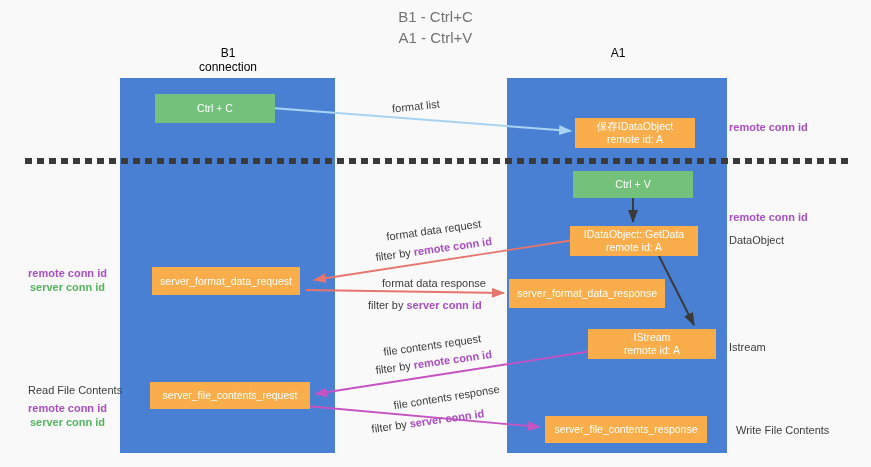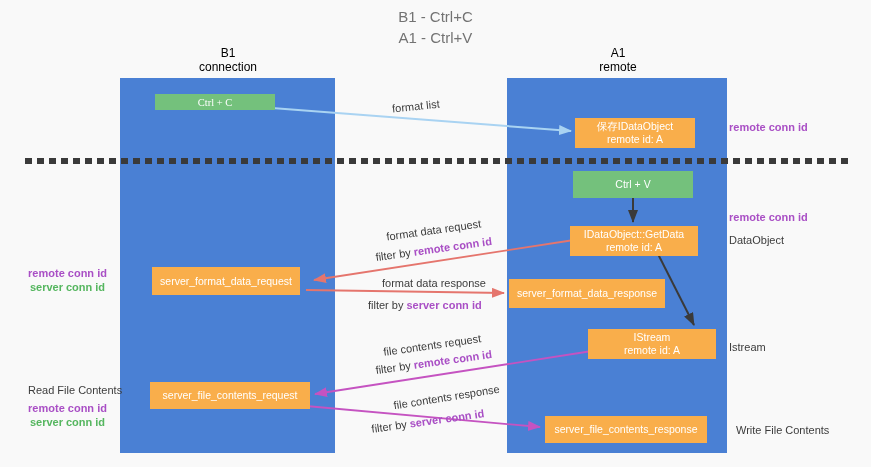--- a/index.html
+++ b/index.html
@@ -54,21 +54,20 @@
     <div>B1 - Ctrl+C</div>
     <div>A1 - Ctrl+V</div>
   </div>
 
   <div class="col-header" style="left:168px;top:46px;">
     <div>B1</div>
     <div>connection</div>
   </div>
   <div class="col-header" style="left:558px;top:46px;">
     <div>A1</div>
-    <div>remote</div>
   </div>
 
   <div class="col" style="left:120px;width:215px;"></div>
   <div class="col" style="left:507px;width:220px;"></div>
 
   <div class="divider"></div>
 
   <svg class="arrows" width="871" height="467">
     <defs>
       <marker id="ah-blue" markerWidth="14" markerHeight="12" refX="12" refY="5" orient="auto" markerUnits="userSpaceOnUse">
@@ -86,21 +85,21 @@
     </defs>
     <line x1="272" y1="108" x2="571" y2="131" stroke="#a9d3f2" stroke-width="2" marker-end="url(#ah-blue)"></line>
     <line x1="633" y1="196" x2="633" y2="222" stroke="#3a3a3a" stroke-width="2" marker-end="url(#ah-black)"></line>
     <line x1="658" y1="254" x2="694" y2="325" stroke="#3a3a3a" stroke-width="2" marker-end="url(#ah-black)"></line>
     <line x1="574" y1="240" x2="314" y2="280" stroke="#e5756d" stroke-width="1.8" marker-end="url(#ah-red)"></line>
     <line x1="306" y1="290" x2="504" y2="293" stroke="#e5756d" stroke-width="1.8" marker-end="url(#ah-red)"></line>
     <line x1="592" y1="351" x2="315" y2="394" stroke="#c553c1" stroke-width="1.8" marker-end="url(#ah-magenta)"></line>
     <line x1="306" y1="406" x2="540" y2="427" stroke="#c553c1" stroke-width="1.8" marker-end="url(#ah-magenta)"></line>
   </svg>
 
-  <div class="node green" style="left:155px;top:94px;width:120px;height:16px;font-family:Liberation Serif, serif;">
+  <div class="node green" style="left:155px;top:94px;width:120px;height:29px;">
     <div>Ctrl + C</div>
   </div>
 
   <div class="node orange" style="left:575px;top:118px;width:120px;height:30px;">
     <div>保存IDataObject</div>
     <div>remote id: A</div>
   </div>
 
   <div class="node green" style="left:573px;top:171px;width:120px;height:27px;">
     <div>Ctrl + V</div>

